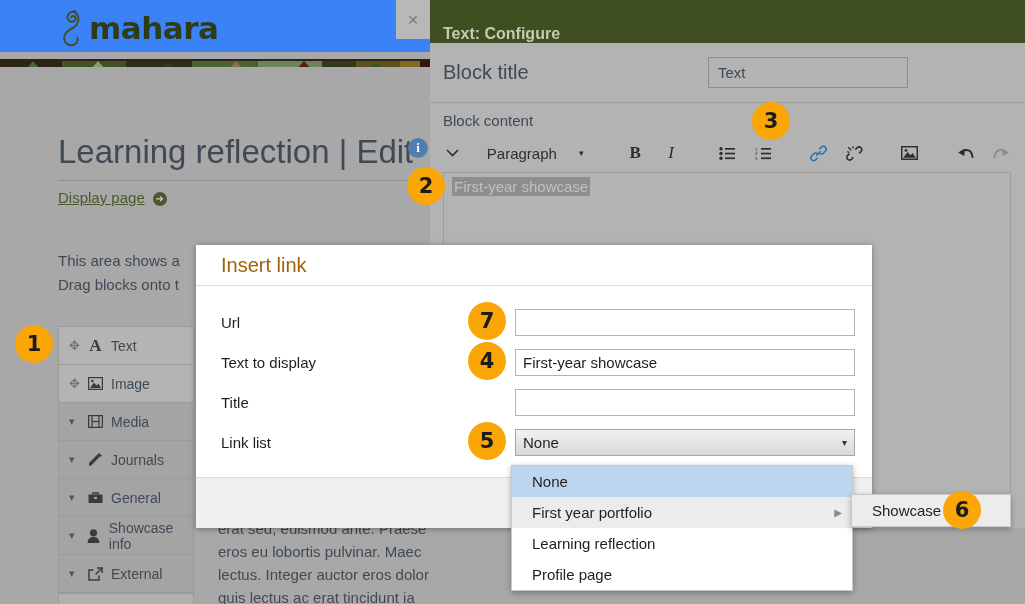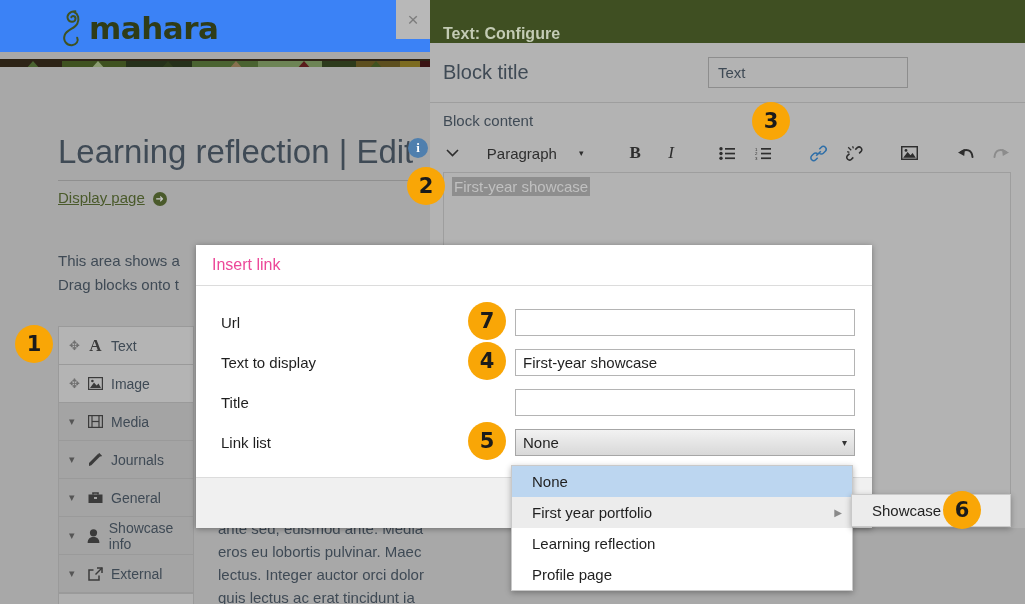--- a/index.html
+++ b/index.html
@@ -70,21 +70,21 @@
   .tb-caret { margin-left:22px; font-size:9px; color:#2e2e2e; }
   .tb-sep { width:6px; }
   .tb-disabled { color:#8c8c8c; }
   .tb-link { color:#2f6fa8; }
 
   .editor-body { position:absolute; left:443px; top:172px; width:568px; height:330px; border:1px solid #9e9e9e; background:#b3b3b3; box-sizing:border-box; }
   .editor-sel { position:absolute; left:452px; top:177px; background:#8e8e8e; color:#c0c0c0; font-size:15px; padding:1px 2px; }
 
   
   .il-dialog { position:absolute; left:196px; top:245px; width:676px; height:283px; background:#fff; box-shadow:0 1px 6px rgba(0,0,0,0.35); }
-  .il-header { height:40px; display:flex; align-items:center; padding-left:16px; font-size:16px; color:#ec4899; border-bottom:1px solid #dcdcdc; }
+  .il-header { height:40px; display:flex; align-items:center; padding-left:25px; font-size:20px; color:#a16207; border-bottom:1px solid #dcdcdc; }
   .il-body { padding:16px 0 10px 4px; }
   .il-row { display:flex; align-items:center; height:40px; padding-left:21px; }
   .il-label { font-size:15px; color:#1f1f1f; width:294px; }
   .il-field { width:340px; height:27px; border:1px solid #b4b4b4; background:#fff; font-size:15px; color:#1f1f1f; padding:0 7px; box-sizing:border-box; display:flex; align-items:center; }
   .il-select { width:340px; height:27px; border:1px solid #a6a6a6; background:linear-gradient(#f2f2f2,#d8d8d8); font-size:15px; color:#1f1f1f; padding:0 7px; box-sizing:border-box; display:flex; align-items:center; justify-content:space-between; }
   .il-footer { position:absolute; left:0; bottom:0; width:676px; height:51px; background:#f0f0f0; border-top:1px solid #dcdcdc; box-sizing:border-box; }
 
   
   .dd-list { position:absolute; left:511px; top:465px; width:340px; background:#fff; border:1px solid #c9c9c9; box-shadow:0 2px 6px rgba(0,0,0,0.3); }
   .dd-item { height:31px; display:flex; align-items:center; padding:0 10px 0 20px; font-size:15px; color:#1f1f1f; justify-content:space-between; }
@@ -226,23 +226,23 @@
             </svg>
         </span>
         <span>External</span>
       </div>
       <div class="bl-collapse">
         <span>«</span>
       </div>
     </div>
 
     <div class="lorem">
-      <div>ante sed, euismod ante. Media</div>
+      <div>erat sed, euismod ante. Praese</div>
       <div>eros eu lobortis pulvinar. Maec</div>
-      <div>lectus. Integer auctor orci dolor</div>
+      <div>lectus. Integer auctor eros dolor</div>
       <div>quis lectus ac erat tincidunt ia</div>
     </div>
 
     <div class="bgline1"></div>
     <div class="words-label">Words</div>
     <div class="bgline2"></div>
     <div class="bg-select">
       <svg width="11" height="7" viewBox="0 0 11 7">
           <polygon points="0,0 11,0 5.5,7" fill="#222"></polygon>
         </svg>

